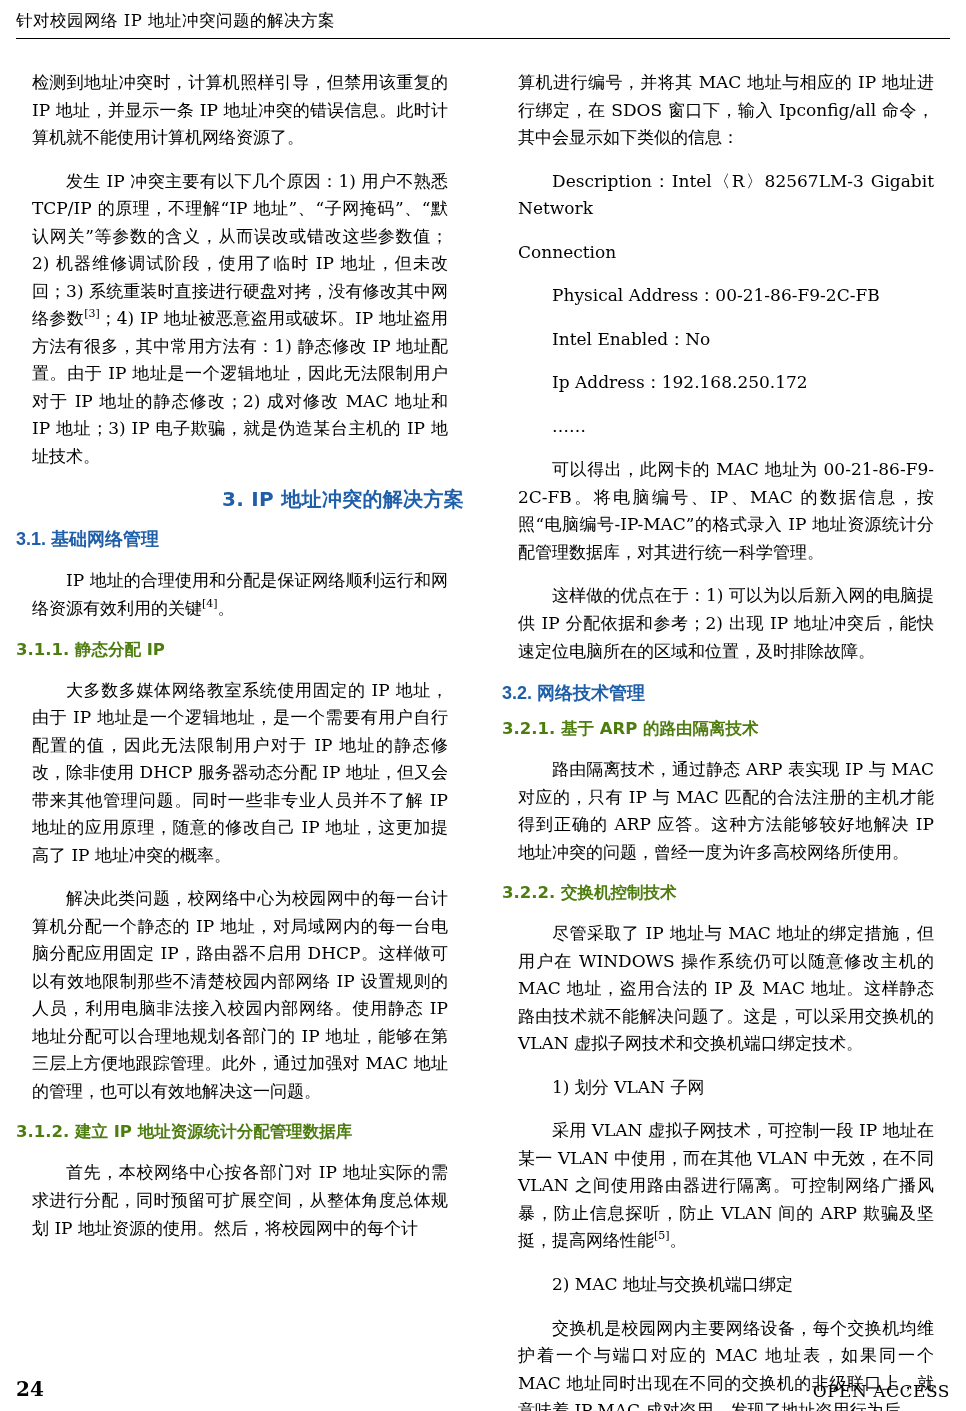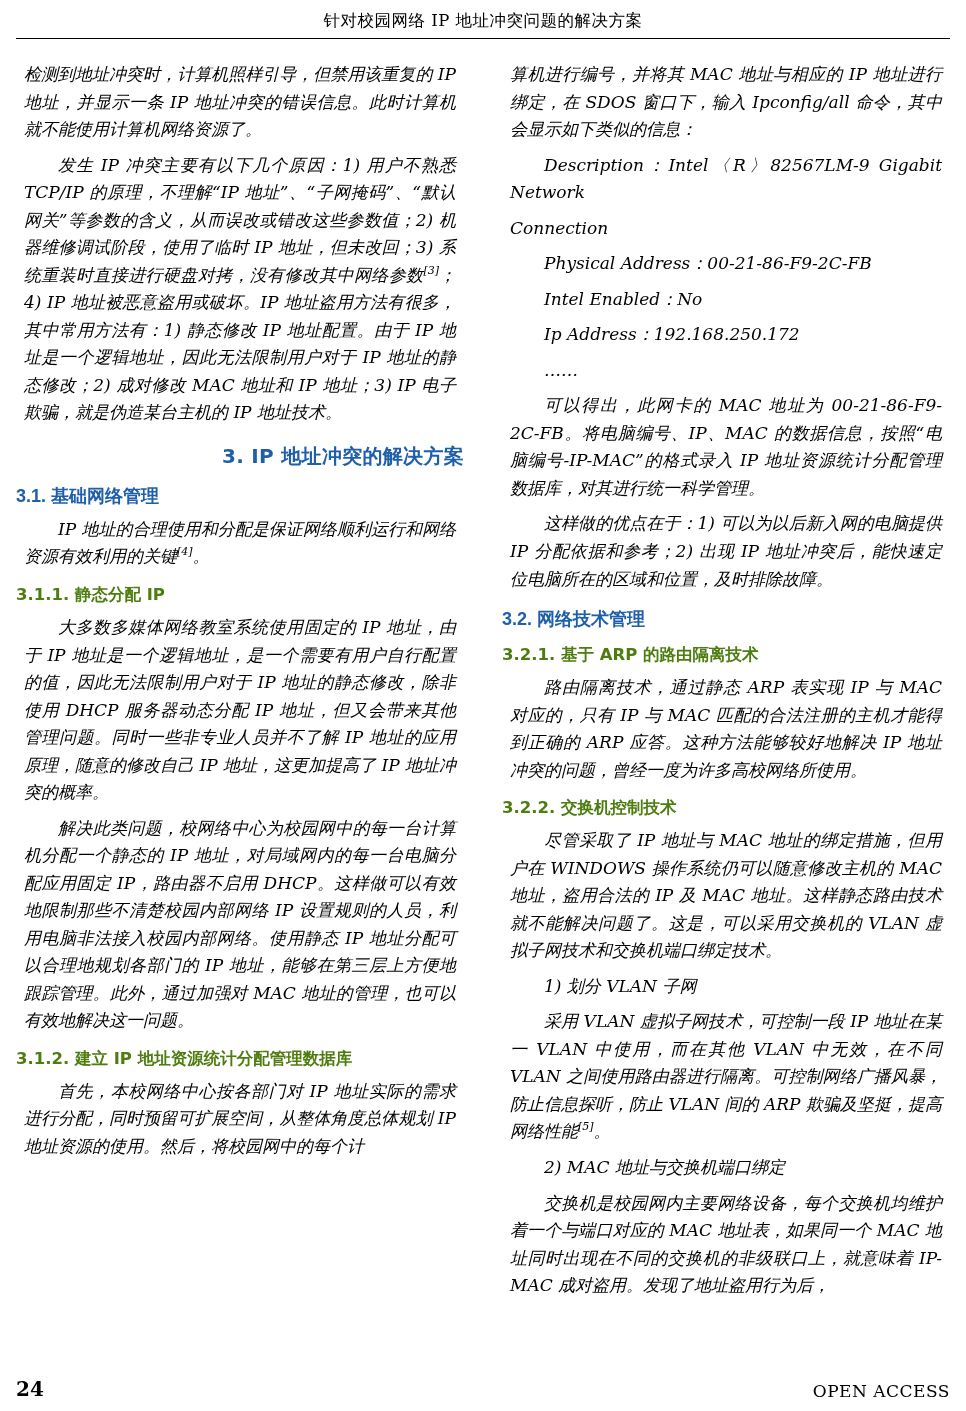--- a/index.html
+++ b/index.html
@@ -17,21 +17,20 @@
   }
   .page {
     position: relative;
     width: 966px;
     height: 1411px;
     box-sizing: border-box;
     padding: 0 16px;
   }
   
   .runhead {
-    text-align: center;
     font-size: 16.5px;
     font-family: "DejaVu Serif", serif;
     padding-top: 10px;
     padding-bottom: 6px;
     letter-spacing: 0.5px;
   }
   .rule {
     border-bottom: 1.2px solid #000;
     margin: 0 0 14px 0;
   }
@@ -39,27 +38,26 @@
   .columns {
     display: flex;
     gap: 38px;
     align-items: flex-start;
   }
   .col {
     width: 448px;
     flex: 0 0 448px;
   }
   p {
-    margin: 8px;
+    margin: 16px;
     font-size: 17px;
     line-height: 1.62;
     text-align: justify;
     text-justify: inter-ideograph;
     font-family: "DejaVu Serif", serif;
-    font-style: italic;
   }
   p.ind { text-indent: 2em; }
   p.noind { text-indent: 0; }
   
   h2.sec {
     color: #1f5fa9;
     font-size: 20px;
     font-weight: bold;
     margin: 16px 0 10px 0;
     font-family: "DejaVu Sans", sans-serif;
@@ -126,21 +124,21 @@
       <h4 class="subsub">3.1.2. 建立 IP 地址资源统计分配管理数据库</h4>
 
       <p class="ind">首先，本校网络中心按各部门对 IP 地址实际的需求进行分配，同时预留可扩展空间，从整体角度总体规划 IP 地址资源的使用。然后，将校园网中的每个计</p>
 
     </div>
 
     <div class="col">
 
       <p class="noind">算机进行编号，并将其 MAC 地址与相应的 IP 地址进行绑定，在 SDOS 窗口下，输入 Ipconfig/all 命令，其中会显示如下类似的信息：</p>
 
-      <p class="ind">Description：Intel〈R〉82567LM-9 Gigabit Network</p>
+      <p class="ind">Description：Intel〈R〉82567LM-3 Gigabit Network</p>
       <p class="noind">Connection</p>
       <p class="ind">Physical Address：00-21-86-F9-2C-FB</p>
       <p class="ind">Intel Enabled：No</p>
       <p class="ind">Ip Address：192.168.250.172</p>
       <p class="ind">……</p>
 
       <p class="ind">可以得出，此网卡的 MAC 地址为 00-21-86-F9-2C-FB。将电脑编号、IP、MAC 的数据信息，按照“电脑编号-IP-MAC”的格式录入 IP 地址资源统计分配管理数据库，对其进行统一科学管理。</p>
 
       <p class="ind">这样做的优点在于：1) 可以为以后新入网的电脑提供 IP 分配依据和参考；2) 出现 IP 地址冲突后，能快速定位电脑所在的区域和位置，及时排除故障。</p>
 

